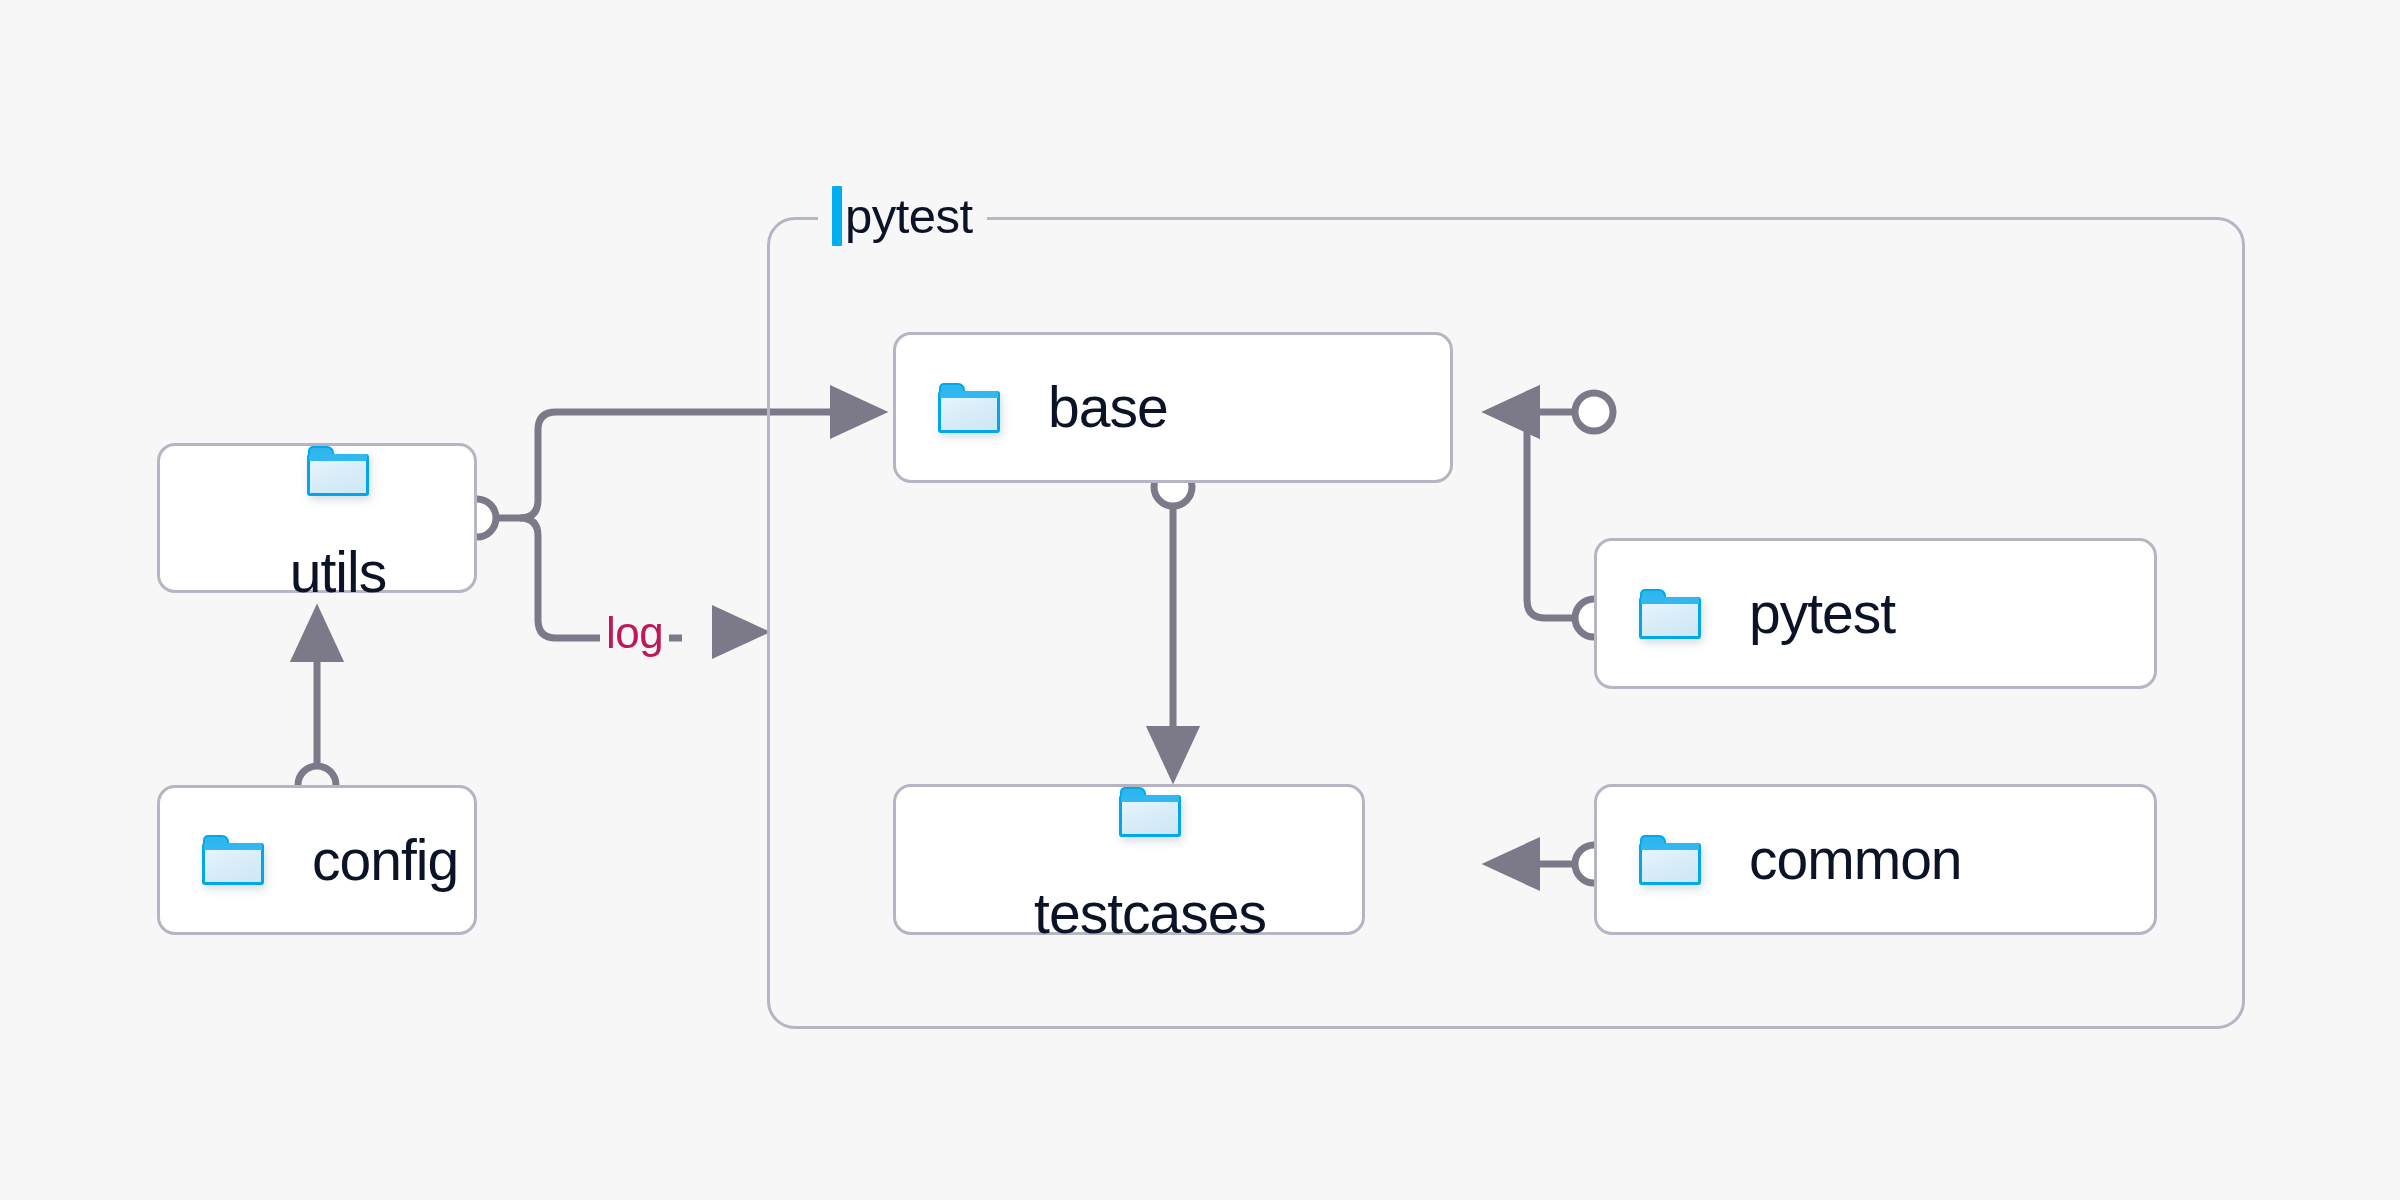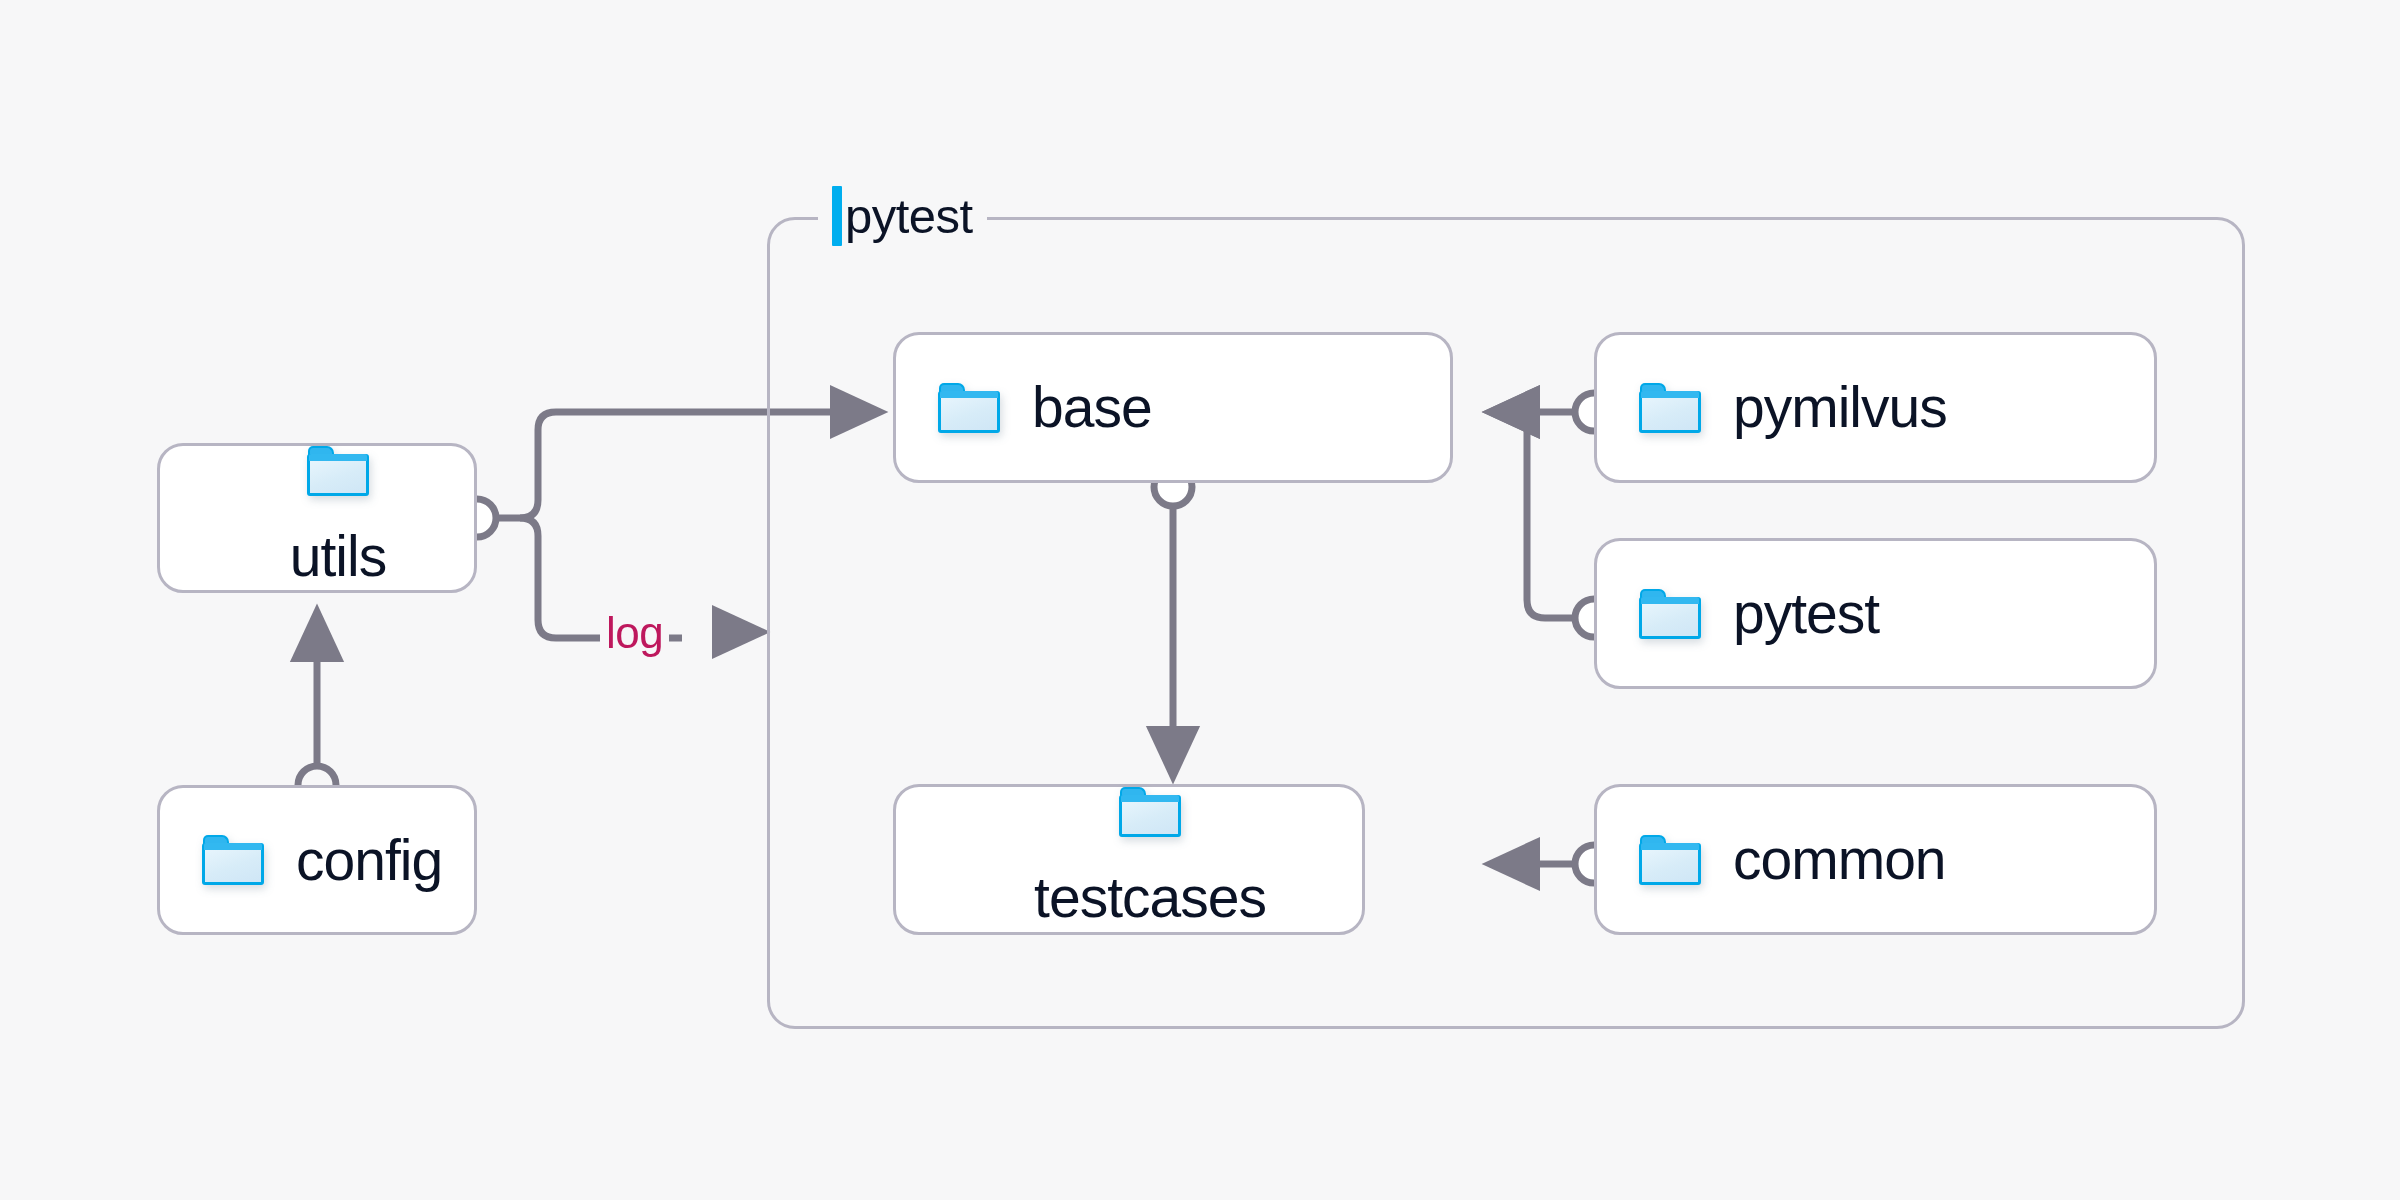--- a/index.html
+++ b/index.html
@@ -48,25 +48,25 @@
     font-size: 49px;
     color: #0b1326;
     letter-spacing: -0.5px;
     white-space: nowrap;
   }
   .node {
     position: absolute;
     box-sizing: border-box;
     background: #ffffff;
     border: 3px solid #b7b5c3;
-    border-radius: 26px;
+    border-radius: 18px;
     display: flex;
     align-items: center;
     padding-left: 42px;
-    gap: 32px;
+    gap: 48px;
     z-index: 4;
   }
   .node-label {
     font-size: 57px;
     color: #0b1326;
     letter-spacing: -1px;
     white-space: nowrap;
     line-height: 1;
   }
   .folder-icon {
@@ -199,27 +199,20 @@
   </div>
 
   <div class="node" style="left:893px; top:784px; width:472px; height:151px;flex-direction:column;">
     <span class="folder-icon">
       <span class="tab"></span>
         <span class="body"></span>
     </span>
     <span class="node-label">testcases</span>
   </div>
 
-  <div class="node" style="left:1594px; top:332px; width:563px; height:151px;">
-    <span class="folder-icon">
-      <span class="tab"></span>
-        <span class="body"></span>
-    </span>
-    <span class="node-label">pymilvus</span>
-  </div>
 
   <div class="node" style="left:1594px; top:538px; width:563px; height:151px;">
     <span class="folder-icon">
       <span class="tab"></span>
         <span class="body"></span>
     </span>
     <span class="node-label">pytest</span>
   </div>
 
   <div class="node" style="left:1594px; top:784px; width:563px; height:151px;">

